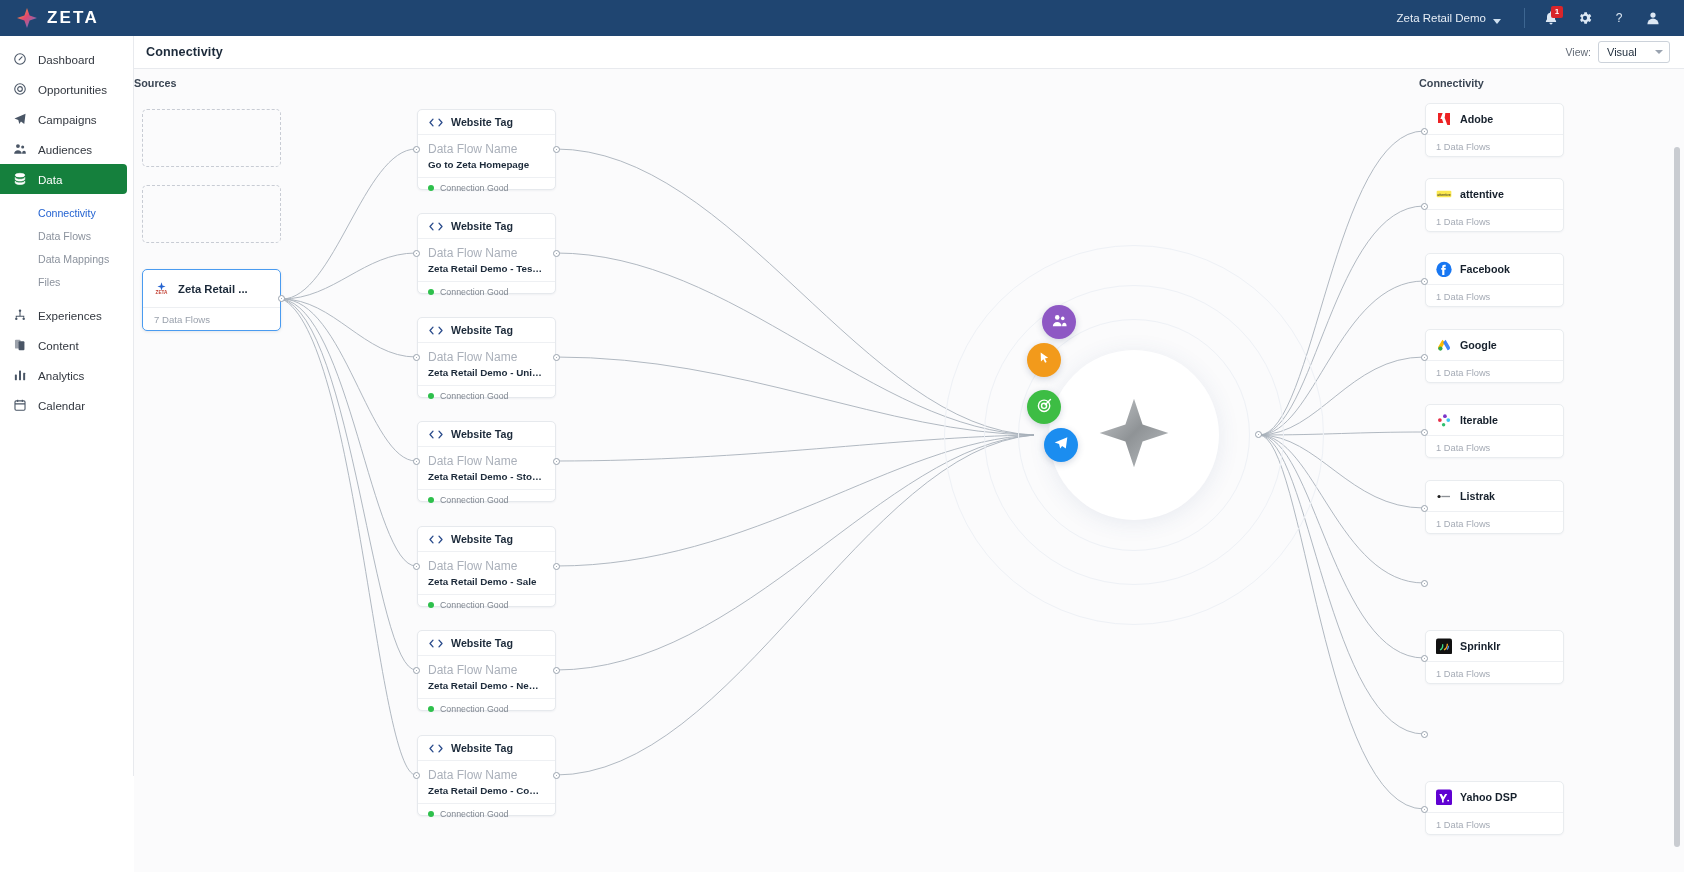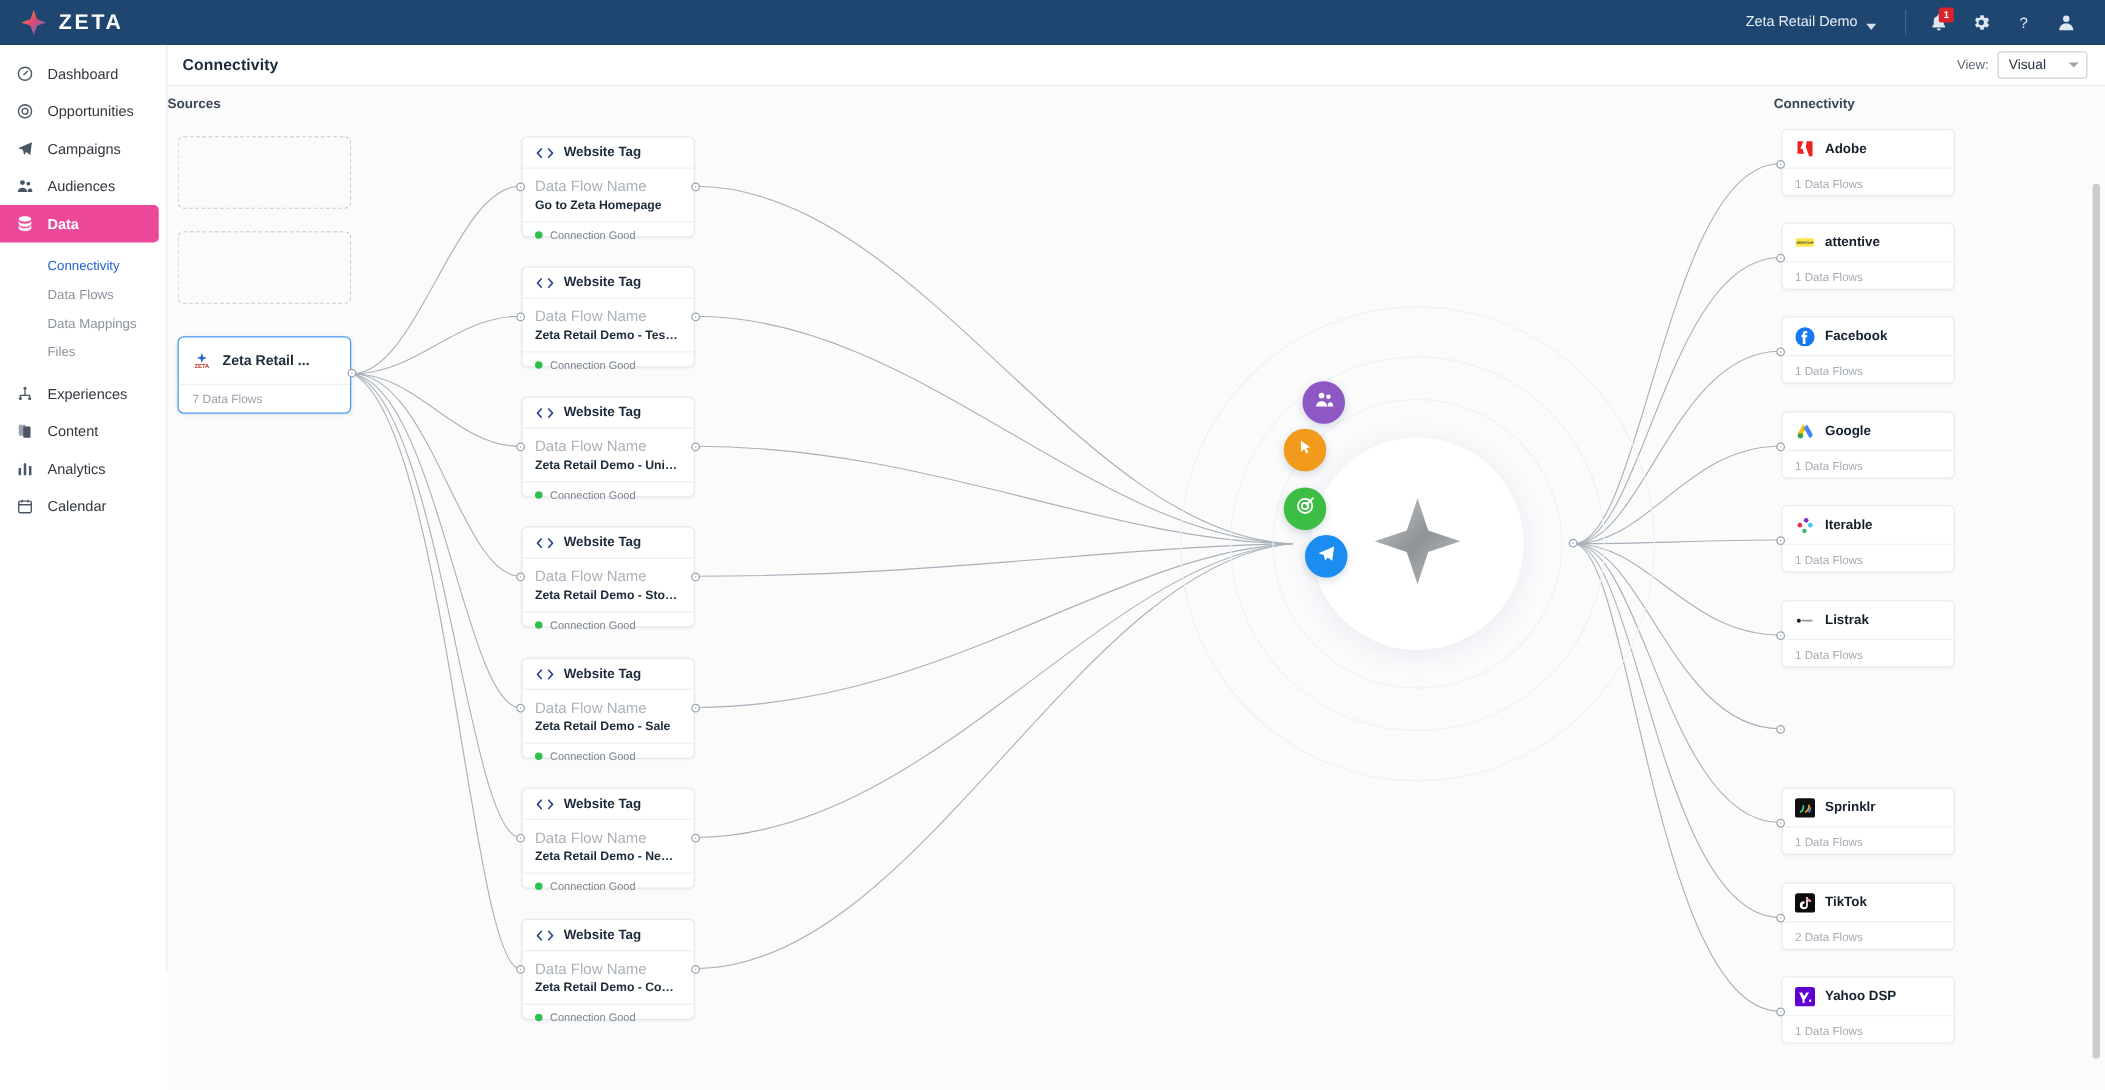--- a/index.html
+++ b/index.html
@@ -52,21 +52,21 @@
     position: absolute; top: 36px; left: 0; width: 134px; height: 740px;
     background: #ffffff; border-right: 1px solid #e8eaee;
     padding-top: 8px; z-index: 30;
   }
   .nav-item {
     display: flex; align-items: center; height: 30px; padding-left: 12px;
     gap: 11px; color: #32373f; font-size: 11.6px; cursor: pointer;
     margin: 0 6px 0 0; border-radius: 0 4px 4px 0;
   }
   .nav-item .ni { width: 15px; display:flex; align-items:center; justify-content:center; flex: 0 0 15px;}
-  .nav-item.active { background: #ec4899; color: #fff; font-weight: bold; }
+  .nav-item.active { background: #15803d; color: #fff; }
   .nav-item.active svg { fill: #fff; stroke: #fff; }
   .nav-spacer { height: 7px; }
   .subnav {
     display: flex; align-items: center; height: 23px;
     padding-left: 38px; font-size: 10.6px; color: #8b929d; cursor: pointer;
   }
   .subnav.sel { color: #2463d1; }
 
   
   .page-head {
@@ -752,33 +752,20 @@
             <path d="M12 17c3.4-1.4 5-4.6 5-9" stroke="#f5a623" stroke-width="2" fill="none"></path>
             <path d="M16.4 17c1.6-1.6 2.4-3.6 2.4-6" stroke="#4a90e2" stroke-width="2" fill="none"></path>
           </svg>
         </span>
         <span class="dest-name">Sprinklr</span>
       </div>
       <div class="dest-foot">1 Data Flows</div>
     </div>
     <div class="port" style="left:1287px; top:586px;"></div>
 
-    <div class="dest-card" style="left:1291px; top:637px;">
-      <div class="dest-head">
-        <span class="dest-logo">
-          <svg width="17" height="17" viewBox="0 0 24 24">
-            <rect width="24" height="24" rx="3.4" fill="#0b0b0b"></rect>
-            <path d="M15.2 4.6c.4 2 1.6 3.2 3.6 3.4v2.6a6.2 6.2 0 01-3.4-1.1v5a4.8 4.8 0 11-4.8-4.8c.3 0 .5 0 .8.1v2.7a2.2 2.2 0 102 2.2V4.6z" fill="#fff"></path>
-            <path d="M14 4.6c.4 2 1.6 3.2 3.6 3.4v1.4c-2-.3-3.2-1.4-3.6-3.4z" fill="#ff0050" opacity=".85"></path>
-          </svg>
-        </span>
-        <span class="dest-name">TikTok</span>
-      </div>
-      <div class="dest-foot">2 Data Flows</div>
-    </div>
     <div class="port" style="left:1287px; top:662px;"></div>
 
     <div class="dest-card" style="left:1291px; top:712px;">
       <div class="dest-head">
         <span class="dest-logo">
           <svg width="17" height="17" viewBox="0 0 24 24">
             <rect width="24" height="24" rx="3.4" fill="#6001d2"></rect>
             <path d="M5 6.6h3.4l2.6 4.6 2.6-4.6h3.3l-5.4 9v3.8H9.1v-3.8z" fill="#fff"></path>
             <circle cx="18.2" cy="16.6" r="1.4" fill="#fff"></circle>
           </svg>

